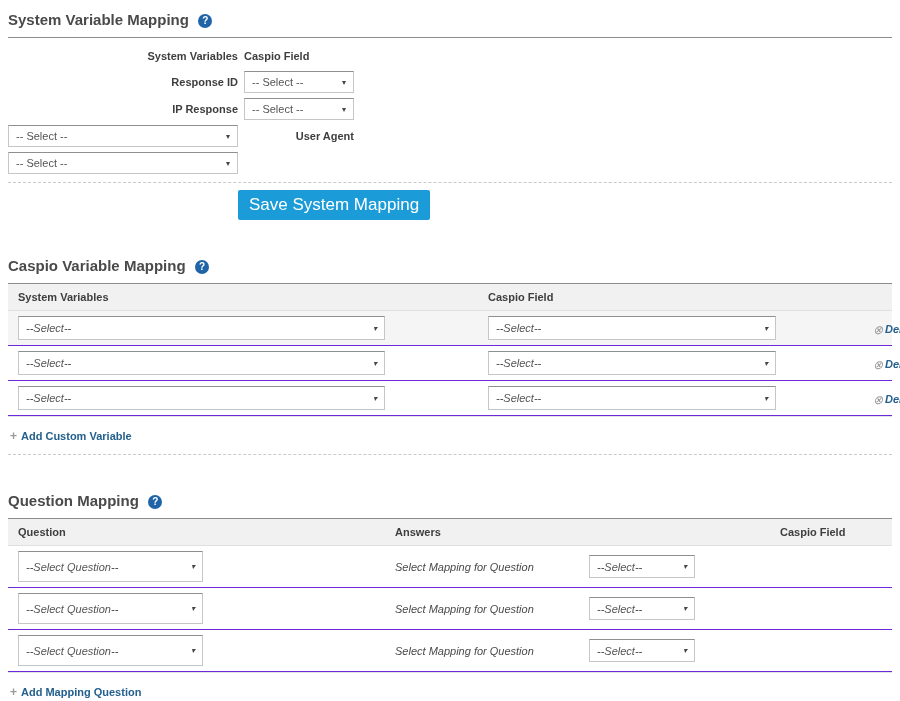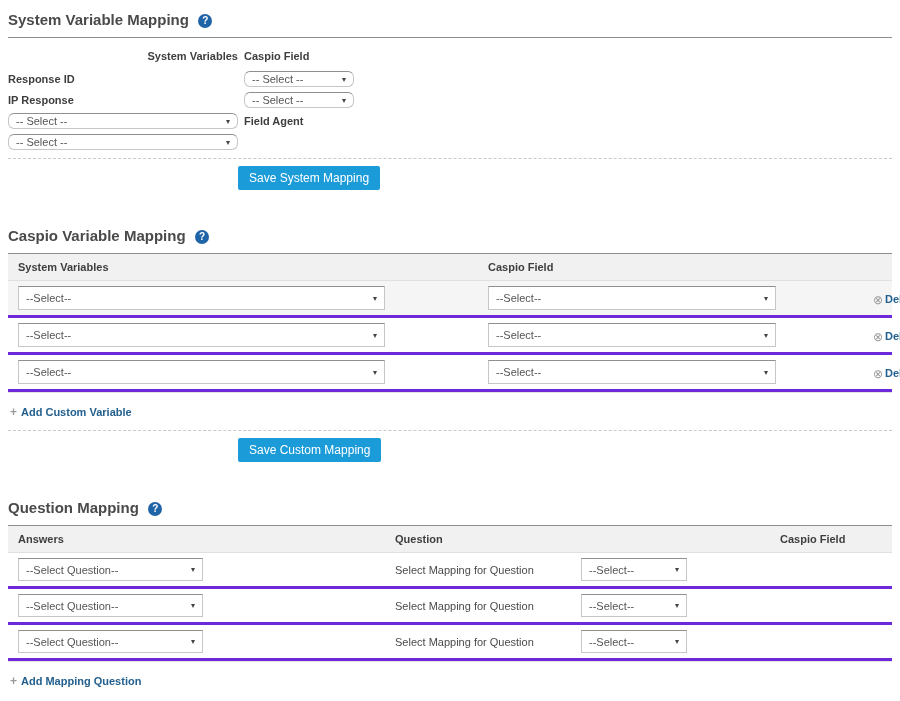--- a/index.html
+++ b/index.html
@@ -18,53 +18,53 @@
   .sel { background:#fff; border:1px solid #c6c6c6; border-top-color:#8f8f8f;
     height:24px; display:flex; align-items:center; justify-content:space-between;
     padding:0 7px; font-size:11px; color:#555; cursor:pointer; }
   .sel .arrow { font-size:8px; color:#444; margin-left:6px; }
 
   
   .sys-body { margin-top:12px; }
   .sys-grid { display:grid; grid-template-columns:230px 110px; column-gap:6px; row-gap:5px; align-items:center; }
   .sys-head { font-size:11px; font-weight:bold; color:#3e3e3e; padding-bottom:4px; }
   .sys-head.right { text-align:right; }
-  .sys-label { font-size:11px; font-weight:bold; color:#3e3e3e; text-align:left; }
-  .sys-grid .sel { height:16px;border-radius:6px; }
+  .sys-label { font-size:11px; font-weight:bold; color:#3e3e3e; text-align:right; }
+  .sys-grid .sel { height:22px; }
 
   
   .dashed { border-top:1px dashed #c9c9c9; margin-top:8px; }
   .btn-row { padding:7px 0 0 230px; }
-  .btn { display:inline-block; background:#1b9bd8; color:#fff; font-size:12px;
+  .btn { display:inline-block; background:#1b9bd8; color:#fff; font-size:17px;
     border:none; border-radius:2px; padding:5px 11px; cursor:pointer;
     font-family:"Liberation Sans", sans-serif; }
   .section-gap { height:26px; }
 
   
   .tbl { width:100%; border-bottom:1px solid #e3e3e3; }
   .t-head { background:#f1f1f1; border-bottom:1px solid #e0e0e0; }
-  .t-row  { border-bottom:3px solid #6d28d9; background:#fff; }
+  .t-row  { border-bottom:1px solid #6d28d9; background:#fff;font-style:italic; }
   .t-row.shade { background:#f5f5f5; }
   .t-head > div { font-size:11px; font-weight:bold; color:#3e3e3e; }
 
   
   .cv-cols { display:grid; grid-template-columns:470px 385px 1fr; align-items:center; }
   .cv-cols > div { padding:7px 10px; }
   .t-row .cv-cols > div { padding:5px 10px; }
   .cv-sel-1 { width:367px; } .cv-sel-2 { width:288px; }
   .del-cell { text-align:right; white-space:nowrap; }
   .del-link { font-size:11px; font-weight:bold; color:#23608e; text-decoration:none; cursor:pointer; }
   .del-icon { color:#9a9a9a; font-size:12px; font-weight:normal; margin-right:2px; vertical-align:-1px; }
 
   
   .qm-cols { display:grid; grid-template-columns:377px 385px 1fr; align-items:center; }
   .qm-cols > div { padding:7px 10px; }
   .t-row .qm-cols > div { padding:5px 10px; }
-  .q-sel { width:185px; height:23px; }
-  .ans-cell { display:flex; align-items:center; }
+  .q-sel { width:185px; height:31px; }
+  .ans-cell { display:flex; align-items:center;gap:8px; }
   .ans-text { font-size:11px; color:#4a4a4a; width:186px; }
   .ans-sel { width:106px; height:23px; }
 
   
   .add-row { padding:9px 2px 2px; }
   .add-link { font-size:11px; font-weight:bold; color:#23608e; text-decoration:none; cursor:pointer; }
   .add-icon { color:#9a9a9a; font-weight:bold; font-size:12px; margin-right:4px; }
 </style>
 </head>
 <body>
@@ -91,21 +91,21 @@
       <div class="sel">
         <span>-- Select --</span>
         <span class="arrow">▾</span>
       </div>
 
       <div class="sel">
         <span>-- Select --</span>
         <span class="arrow">▾</span>
       </div>
 
-      <div class="sys-label">Field Agent</div>
+      <div class="sys-label">User Agent</div>
       <div class="sel">
         <span>-- Select --</span>
         <span class="arrow">▾</span>
       </div>
     </div>
   </div>
 
   <div class="dashed"></div>
   <div class="btn-row">
     <button class="btn">Save System Mapping</button>
@@ -180,36 +180,33 @@
         <div class="del-cell"><a class="del-link"><span class="del-icon">⊗</span><span>Delete</span></a></div>
       </div>
     </div>
   </div>
 
   <div class="add-row">
     <a class="add-link"><span class="add-icon">+</span><span>Add Custom Variable</span></a>
   </div>
 
   <div class="dashed"></div>
-  <div class="btn-row">
-    <button class="btn">Save Custom Mapping</button>
-  </div>
 
   <div class="section-gap"></div>
 
   <div class="section-title-wrap">
     <span class="section-title">Question Mapping</span>
     <span class="help-icon">?</span>
   </div>
 
   <div class="tbl">
     <div class="t-head">
       <div class="qm-cols">
+        <div>Question</div>
         <div>Answers</div>
-        <div>Question</div>
         <div>Caspio Field</div>
       </div>
     </div>
 
     <div class="t-row">
       <div class="qm-cols">
         <div>
             <div class="sel q-sel">
           <span>--Select Question--</span>
           <span class="arrow">▾</span>

